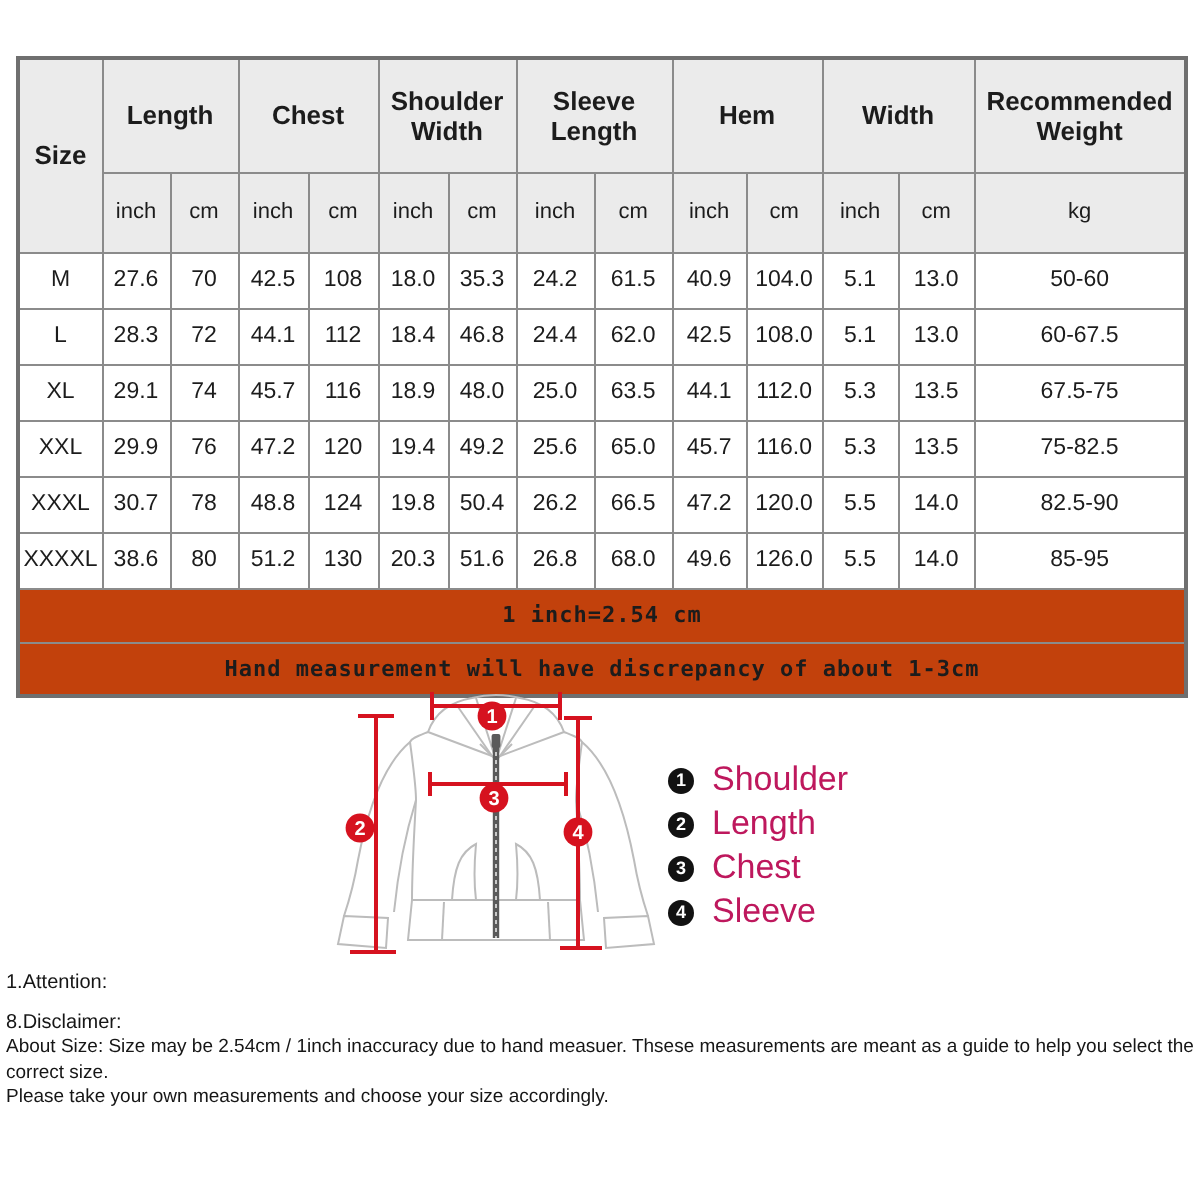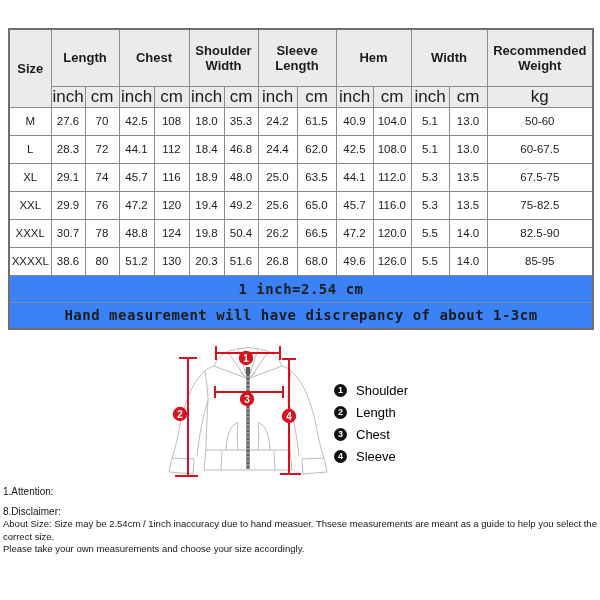--- a/index.html
+++ b/index.html
@@ -14,40 +14,40 @@
     position:absolute; left:8px; top:28px; width:584px;
     border-collapse:collapse; table-layout:fixed;
     border:2px solid #6f6f6f;
   }
   .size-table th, .size-table td {
     border:1px solid #8b8b8b; text-align:center; vertical-align:middle;
     padding:0; overflow:hidden; white-space:nowrap;
   }
   .size-table thead th { background:#ebebeb; }
   .group-row th { height:57px; font-size:13px; font-weight:bold; white-space:normal; line-height:15px; }
-  .sub-row th { height:18px; font-size:17px; font-weight:normal; }
+  .sub-row th { height:40px; font-size:11px; font-weight:normal; }
   .data-row td { height:28px; font-size:11.5px; background:#ffffff; }
   .note-row td {
-    height:27px; background:#3b82f6;
-    font-family:"DejaVu Sans Mono", monospace; font-size:14px; font-weight:bold;
+    height:27px; background:#c2410c;
+    font-family:"DejaVu Sans Mono", monospace; font-size:11px; font-weight:bold;
     letter-spacing:0.5px;
   }
 
   
   .diagram { position:absolute; left:0; top:338px; width:600px; height:150px; }
   .diagram svg { display:block; }
 
   .legend { position:absolute; left:334px; top:379px; list-style:none; margin:0; padding:0; }
   .legend li { display:flex; align-items:center; height:22px; }
   .legend-num {
     width:13px; height:13px; border-radius:50%; background:#121212; color:#ffffff;
     font-size:9px; font-weight:bold; display:flex; align-items:center; justify-content:center;
     flex:0 0 13px;
   }
-  .legend-label { margin-left:9px; font-size:13px; color:#000000; }
+  .legend-label { margin-left:9px; font-size:17px; color:#be185d; }
 
   
   .notes-text { position:absolute; left:3px; top:486px; width:595px; }
   .note-section { margin:0 0 7px 0; }
   .note-heading { font-size:10px; line-height:12.5px; color:#161616; }
   .note-line { font-size:9.5px; line-height:12.5px; color:#161616; }
 </style>
 </head>
 <body>
 

